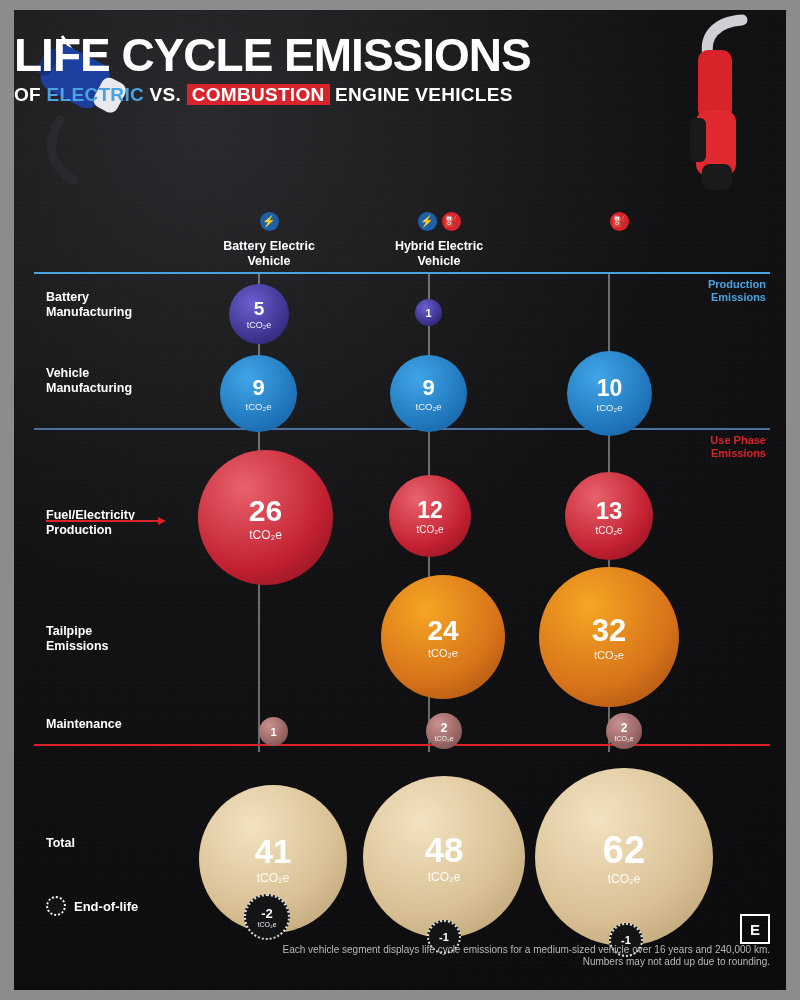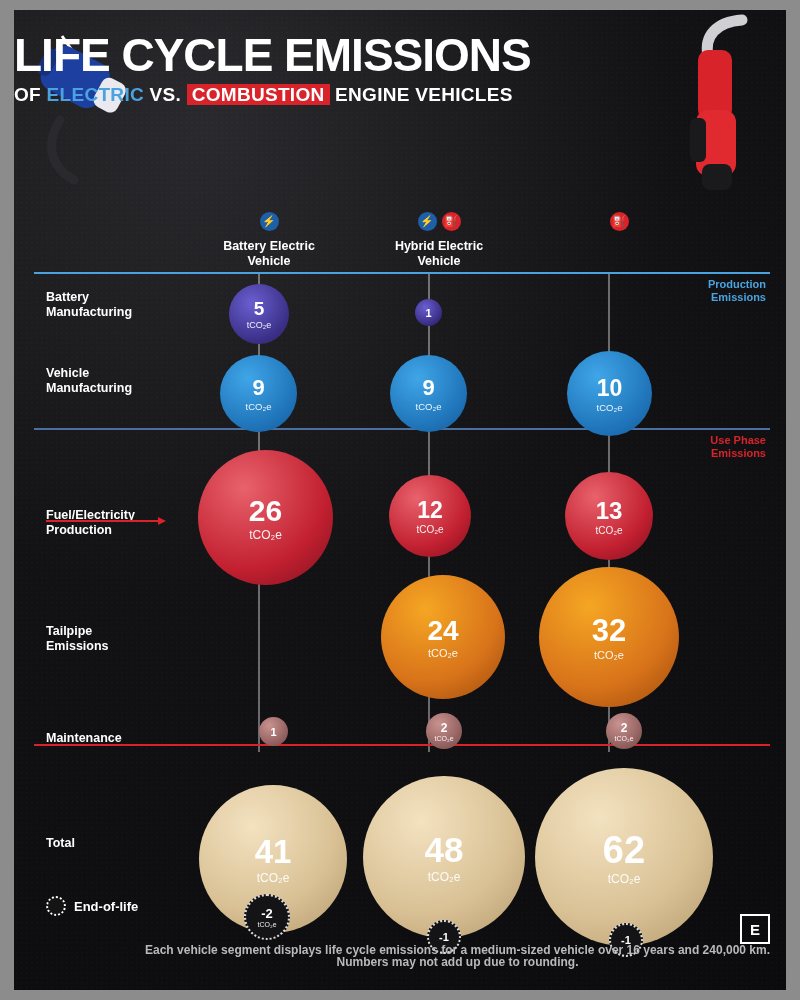--- a/index.html
+++ b/index.html
@@ -45,21 +45,21 @@
   .bubble{position:absolute;border-radius:50%;z-index:6;display:flex;flex-direction:column;
     align-items:center;justify-content:center;color:#fff;text-align:center;}
   .bubble .v{font-weight:bold;}
   .bubble .u{opacity:.92;}
 
   .legend{position:absolute;z-index:7;color:#fff;}
   .legend .ttl{font-size:13px;font-weight:bold;display:flex;align-items:center;gap:8px;}
   .legend .dot{width:16px;height:16px;border-radius:50%;background:#141414;border:2px dotted #fff;display:inline-block;}
   .legend .txt{margin-top:6px;font-size:12px;line-height:16px;width:175px;}
 
-  .foot{position:absolute;z-index:7;right:16px;bottom:22px;text-align:center;color:#b9b9b9;font-size:12px;line-height:12px;font-weight:bold;}
+  .foot{position:absolute;z-index:7;right:16px;bottom:22px;text-align:right;color:#b9b9b9;font-size:10px;line-height:12px;}
   .logo{position:absolute;z-index:7;right:16px;bottom:46px;width:26px;height:26px;border:2px solid #fff;
     color:#fff;font-weight:bold;font-size:15px;display:flex;align-items:center;justify-content:center;}
 </style>
 </head>
 <body>
 
 <div id="root">
   <div id="poster">
 
     <svg class="plug" style="left:8px;top:18px;" width="160" height="180" viewBox="0 0 160 180">
@@ -137,21 +137,21 @@
     </div>
     <div class="rowlabel" style="left:32px;top:356px;">
       <span>Vehicle</span><br><span>Manufacturing</span>
     </div>
     <div class="rowlabel" style="left:32px;top:474px;margin-top:24px;">
       <span>Fuel/Electricity</span><br><span>Production</span>
     </div>
     <div class="rowlabel" style="left:32px;top:614px;">
       <span>Tailpipe</span><br><span>Emissions</span>
     </div>
-    <div class="rowlabel" style="left:32px;top:707px;margin-top:14px;">
+    <div class="rowlabel" style="left:32px;top:707px;">
       <span>Maintenance</span>
     </div>
     <div class="rowlabel" style="left:32px;top:826px;">
       <span>Total</span>
     </div>
 
     <div class="note" style="left:32px;top:506px;">
       <svg class="arrow" width="120" height="10" viewBox="0 0 120 10">
         <line x1="0" y1="5" x2="112" y2="5" stroke="#d8232a" stroke-width="2"></line>
         <path d="M112 1 L120 5 L112 9 Z" fill="#d8232a"></path>

